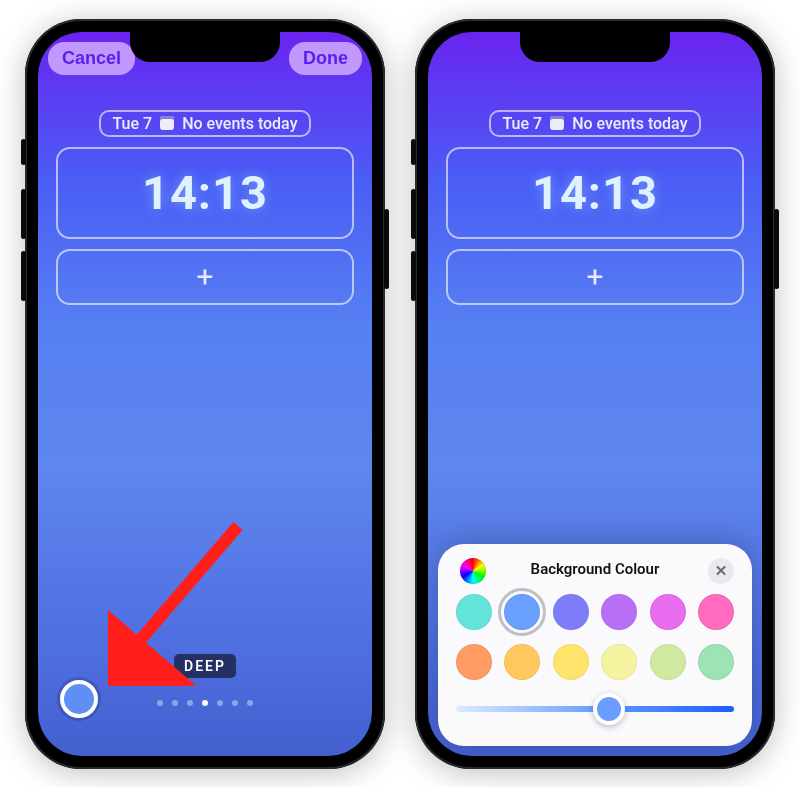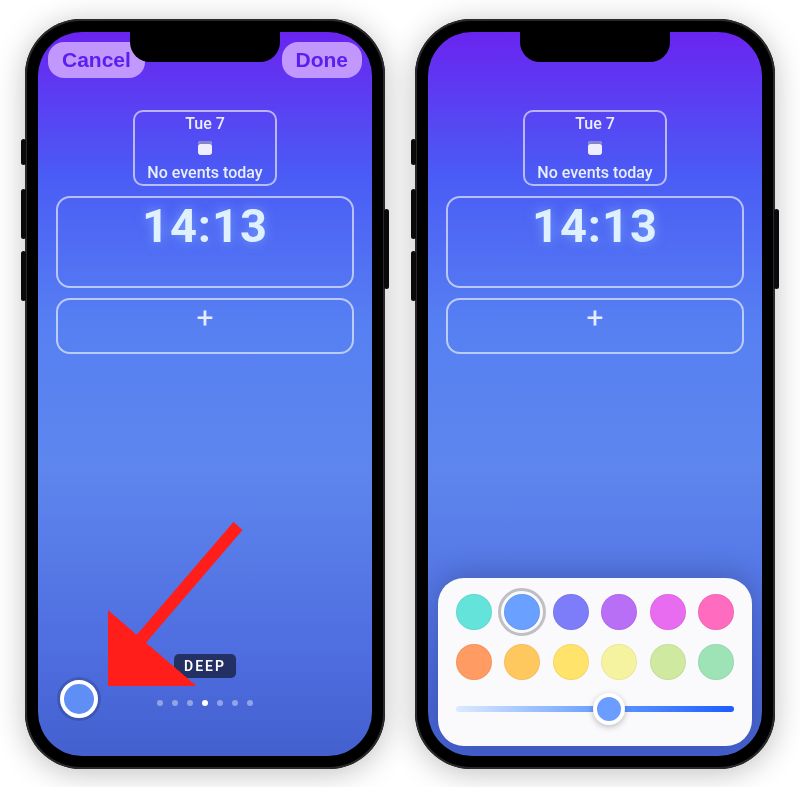--- a/index.html
+++ b/index.html
@@ -63,41 +63,40 @@
   
   .nav-row {
     position: absolute; top: 10px; left: 0; right: 0;
     display: flex; justify-content: space-between;
     padding: 0 10px; z-index: 40;
   }
   .pill-btn {
     background: rgba(210,170,255,0.85);
     color: #5a1ef0;
     font-weight: 600;
-    font-size: 21px;
+    font-size: 18px;
     padding: 6px 14px;
     border-radius: 16px;
     border: none;
     cursor: pointer;
     text-align: right;
   }
 
   
   .widget-stack {
     position: absolute; top: 78px; left: 18px; right: 18px;
     display: flex; flex-direction: column; gap: 10px;
     align-items: center;
   }
   .outline-box {
     border: 2px solid rgba(255,255,255,0.6);
     border-radius: 14px;
     width: 100%;
-    display: flex; align-items: center; 
+    display: flex; align-items: center; justify-content: center;
     color: #e7efff;
-    flex-direction: column;
   }
   .date-row {
     width: auto;
     padding: 2px 12px;
     border-radius: 10px;
     gap: 8px;
     font-size: 16px;
     font-weight: 500;
   }
   .cal-ic {
@@ -300,20 +299,27 @@
         </div>
         <div class="outline-box time-box">
           <span>14:13</span>
         </div>
         <div class="outline-box add-box">
           <span>+</span>
         </div>
       </div>
 
       <div class="sheet">
+        <div class="sheet-head">
+          <div class="color-wheel-btn"></div>
+          <div class="sheet-title">Background Colour</div>
+          <button class="close-btn">
+            <span>✕</span>
+          </button>
+        </div>
         <div class="swatch-row" id="row1">
             <div class="swatch" style="background: rgb(100, 227, 219);"></div>
             <div class="swatch sel" style="background: rgb(106, 160, 255);"></div>
             <div class="swatch" style="background: rgb(125, 125, 250);"></div>
             <div class="swatch" style="background: rgb(185, 111, 245);"></div>
             <div class="swatch" style="background: rgb(232, 108, 240);"></div>
             <div class="swatch" style="background: rgb(255, 107, 191);"></div>
           </div>
         <div class="swatch-row" id="row2">
             <div class="swatch" style="background: rgb(255, 155, 99);"></div>

